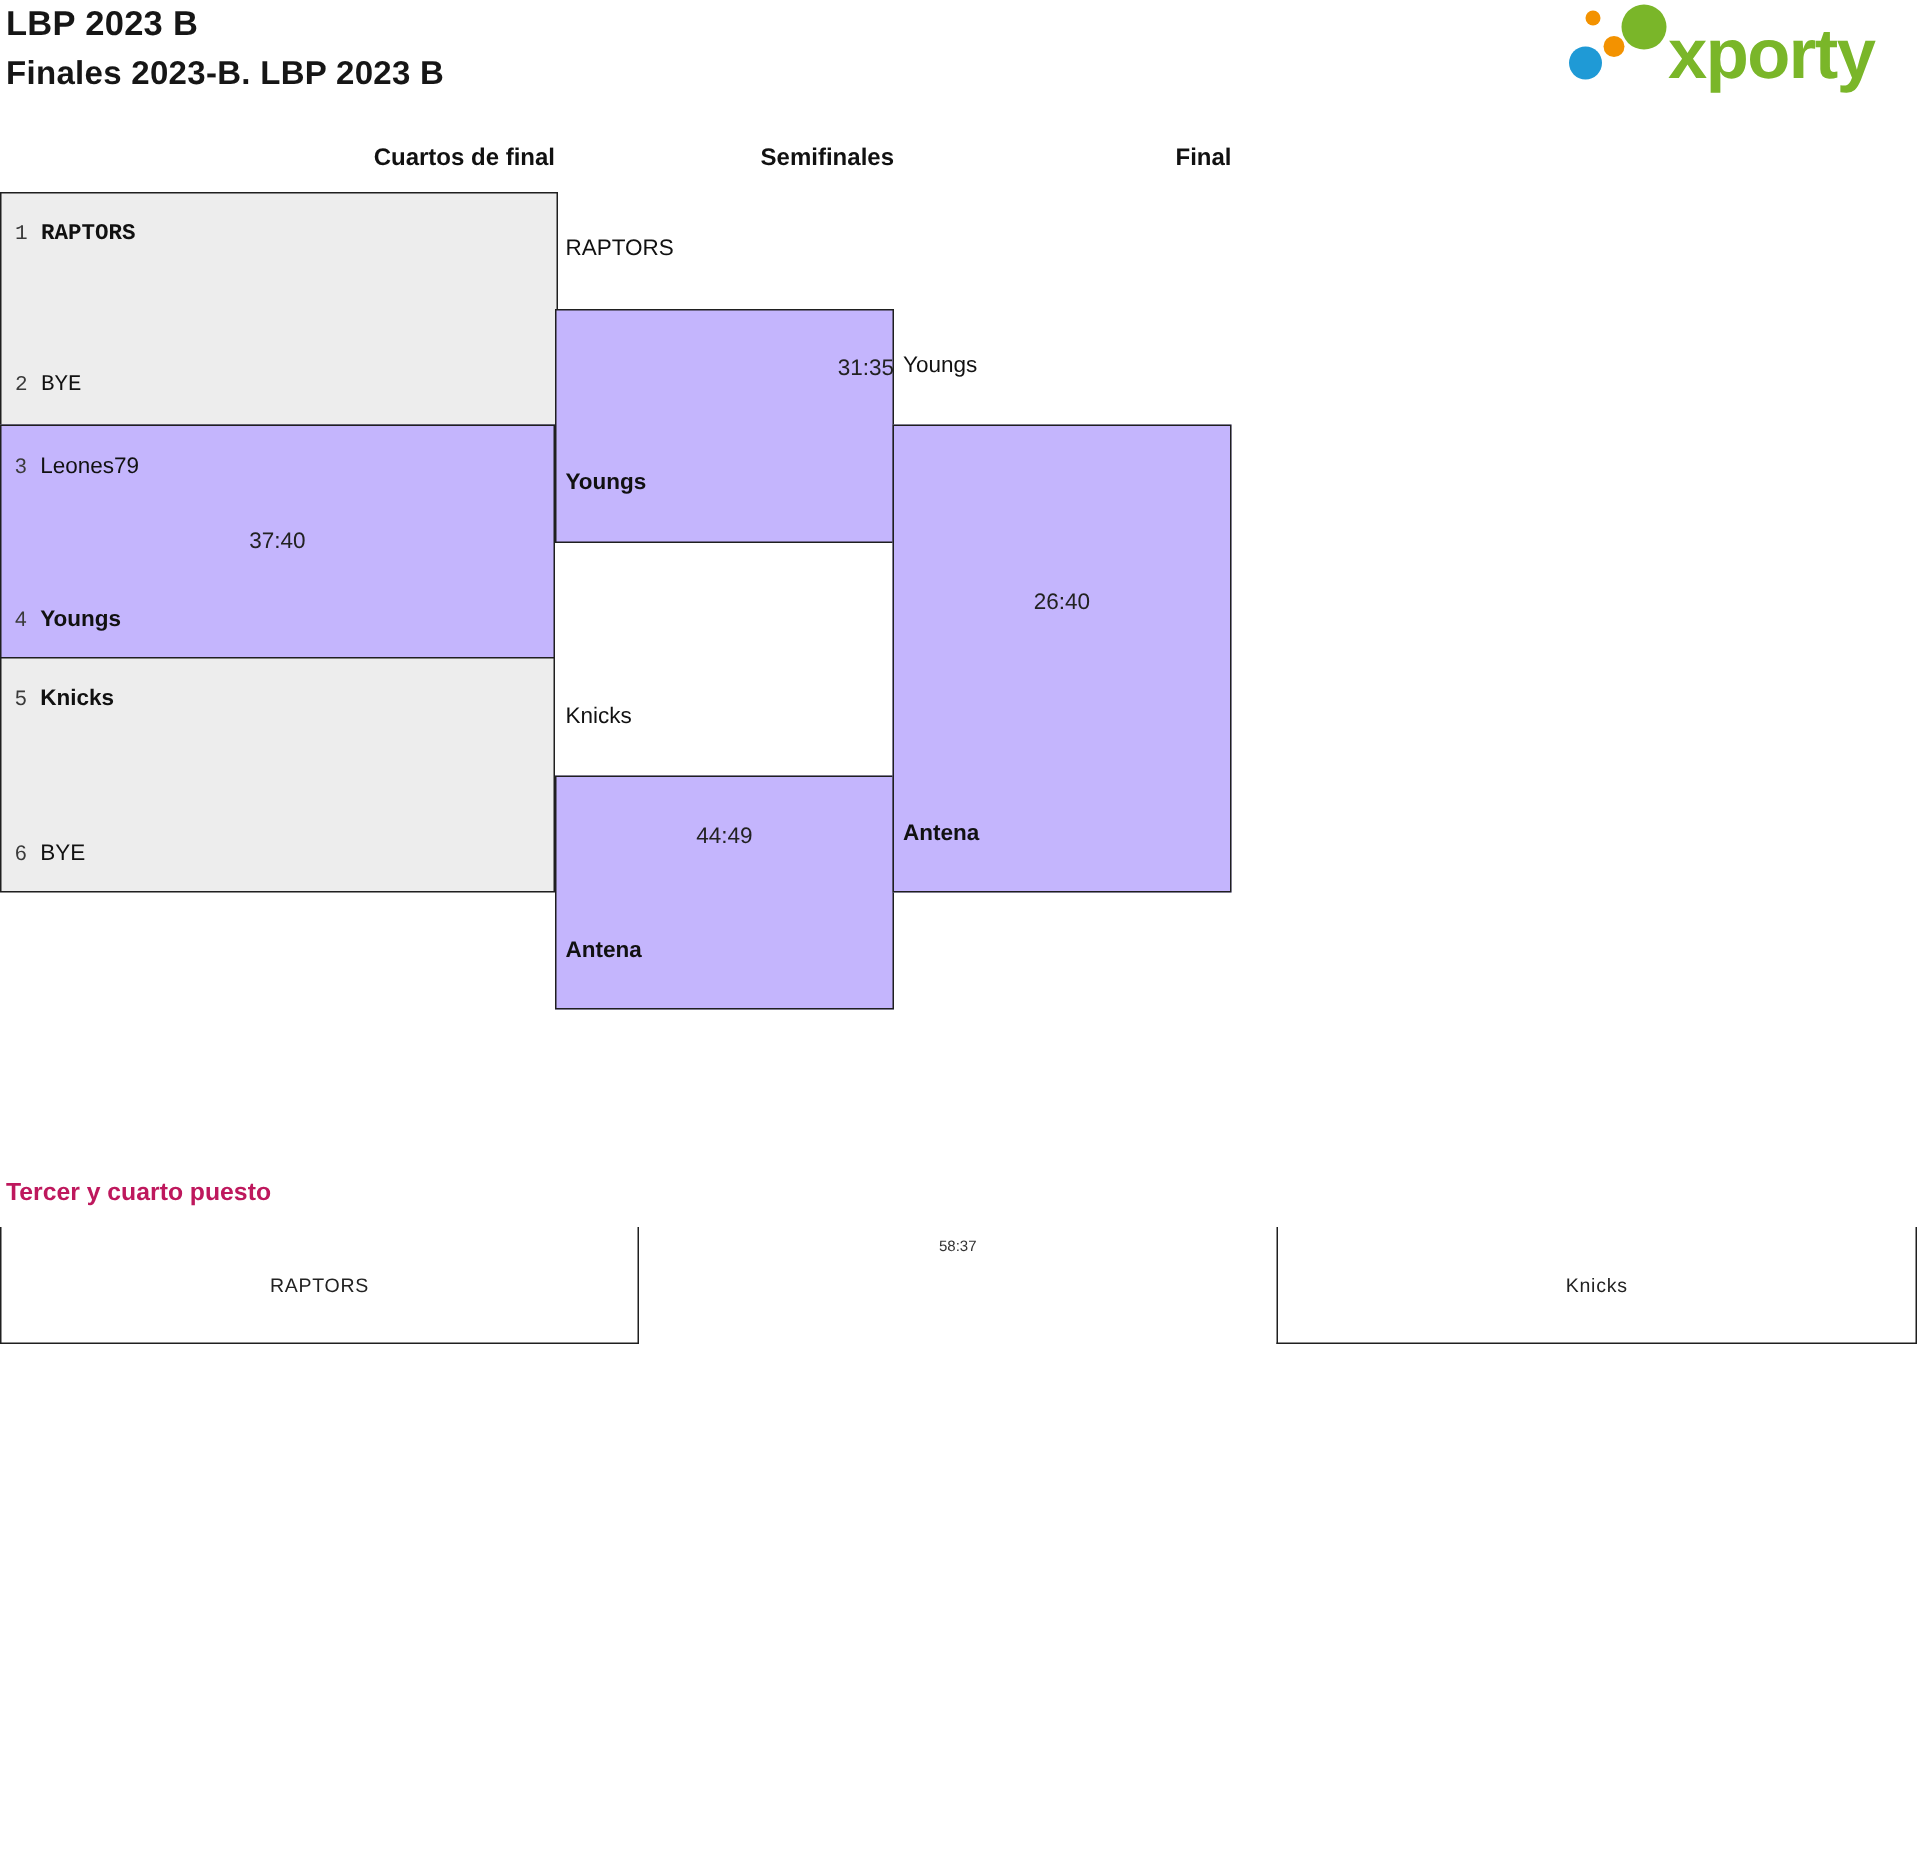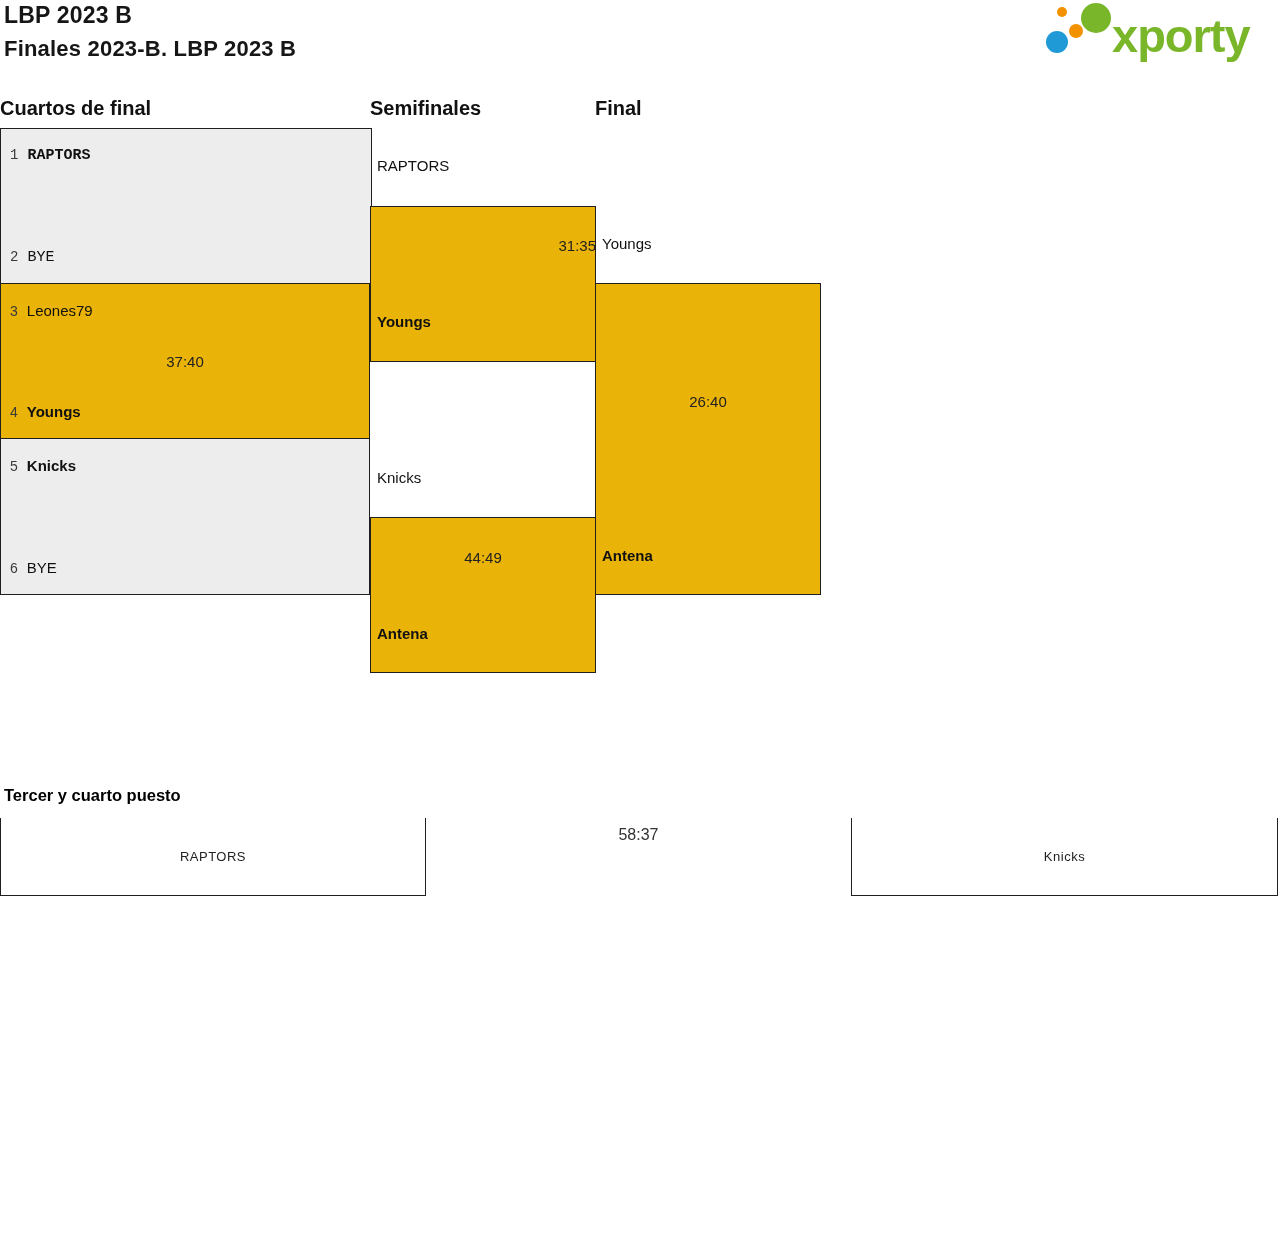--- a/index.html
+++ b/index.html
@@ -4,46 +4,46 @@
 <style>
   html, body { margin:0; padding:0; background:#ffffff; }
   body { width:1280px; height:1249px; font-family:"Liberation Sans", sans-serif; color:#161616; }
   .stage { position:relative; width:1280px; height:1249px; overflow:hidden; background:#fff; }
 
   .abs { position:absolute; }
 
   .title { left:4px; top:2px; font-size:23px; font-weight:700; letter-spacing:0.2px; }
   .subtitle { left:4px; top:36px; font-size:22px; font-weight:600; letter-spacing:0.2px; }
 
-  .round-label { top:97px; font-size:20px; font-weight:600; text-align:left; color:#111; }
+  .round-label { top:97px; font-size:16px; font-weight:600; text-align:right; color:#111; }
   .round-label.qf { left:0; width:370px; }
   .round-label.sf { left:370px; width:226px; }
   .round-label.fin { left:595px; width:226px; }
 
-  .match { position:absolute; border:1px solid #1f1f1f; box-sizing:border-box; background:#eab308; }
+  .match { position:absolute; border:1px solid #1f1f1f; box-sizing:border-box; background:#c4b5fd; }
   .match.bye { background:#ededed; }
 
   .entry { position:absolute; left:9px; font-size:15px; line-height:17px; white-space:nowrap; }
   .entry.top { top:18px; }
   .entry.bottom { bottom:17px; }
   .entry .seed { color:#3a3a3a; font-size:14px; display:inline-block; margin-right:9px; }
   .entry .name { color:#111; font-weight:400; }
   .name.winner { font-weight:700; }
 
   .score-center { position:absolute; left:0; right:0; top:50%; transform:translateY(-50%); text-align:center; font-size:15px; color:#222; }
 
   .slot { position:absolute; font-size:15px; line-height:17px; white-space:nowrap; color:#111; }
   .slot.winner { font-weight:700; }
   .slot-score { position:absolute; text-align:center; font-size:15px; color:#222; }
 
-  .tp-heading { left:4px; top:786px; font-size:16.5px; font-weight:700; color:#000000; }
+  .tp-heading { left:4px; top:786px; font-size:16.5px; font-weight:700; color:#be185d; }
   .tp-box { position:absolute; border:1px solid #1f1f1f; border-top:none; box-sizing:border-box;
             display:flex; align-items:center; justify-content:center;
             font-size:13px; letter-spacing:0.5px; color:#222; }
-  .tp-score { position:absolute; left:426px; width:425px; top:826px; text-align:center; font-size:16px; color:#333; }
+  .tp-score { position:absolute; left:426px; width:425px; top:826px; text-align:center; font-size:10px; color:#333; }
 
   .logo { left:1046px; top:1px; width:232px; height:62px; }
 </style>
 </head>
 <body>
 
 <div class="stage">
 
   <div class="abs title">LBP 2023 B</div>
   <div class="abs subtitle">Finales 2023-B. LBP 2023 B</div>

